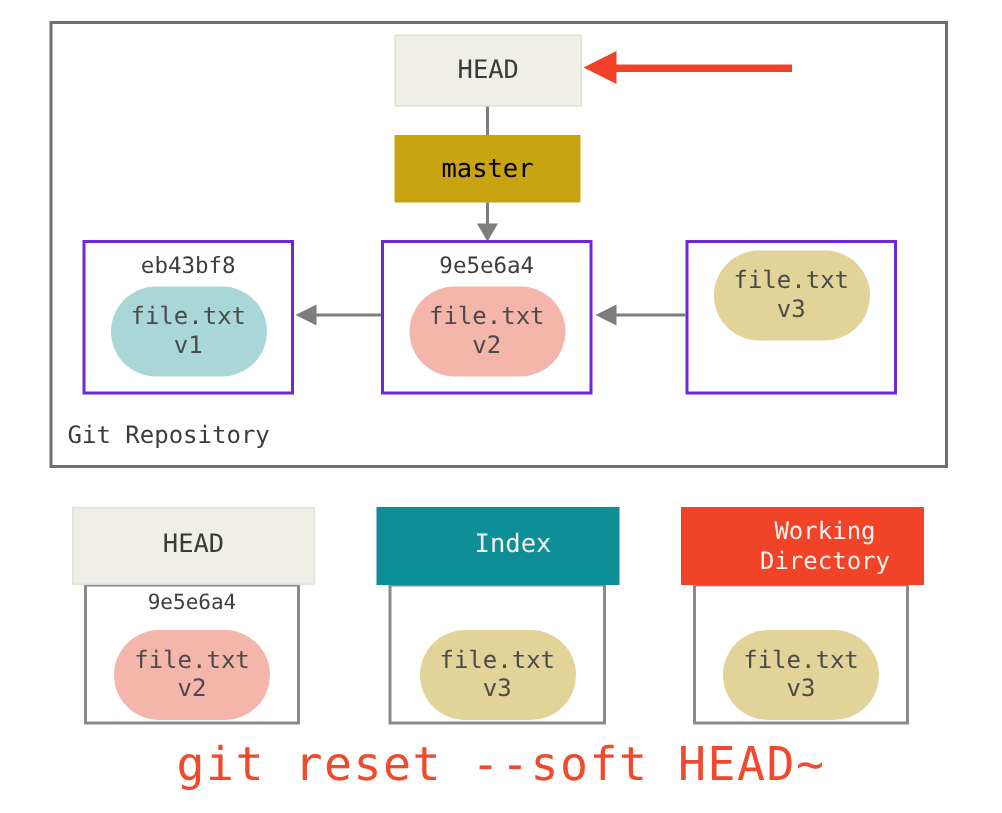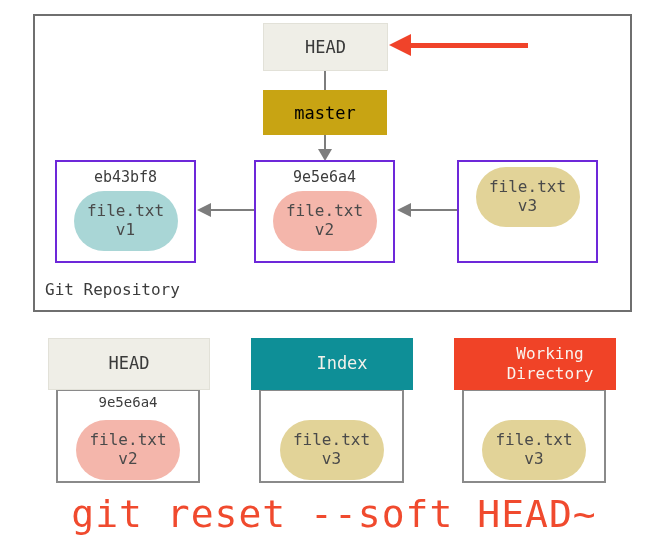--- a/index.html
+++ b/index.html
@@ -160,21 +160,21 @@
     position: absolute;
     left: 50%; transform: translateX(-50%);
     top: 24px;
   }
 
   
   .caption {
     position: absolute;
     left: 0; right: 0; top: 492px;
     text-align: center;
-    font-size: 38px;
+    font-size: 31px;
     letter-spacing: 1px;
     color: #F04A2E;
     white-space: nowrap;
   }
 </style>
 </head>
 <body>
 
 <div class="canvas">
 

